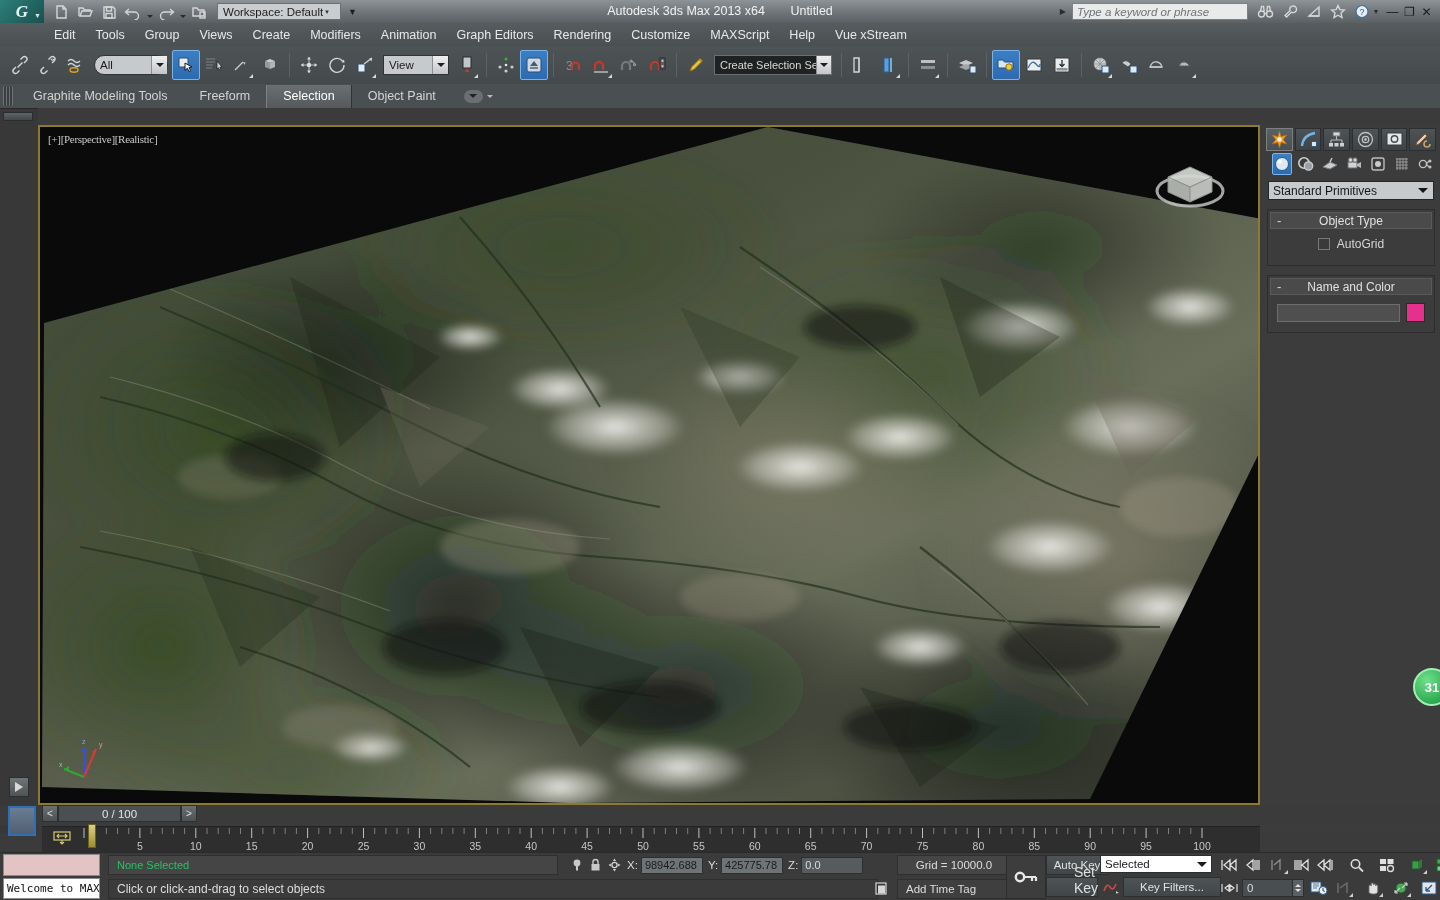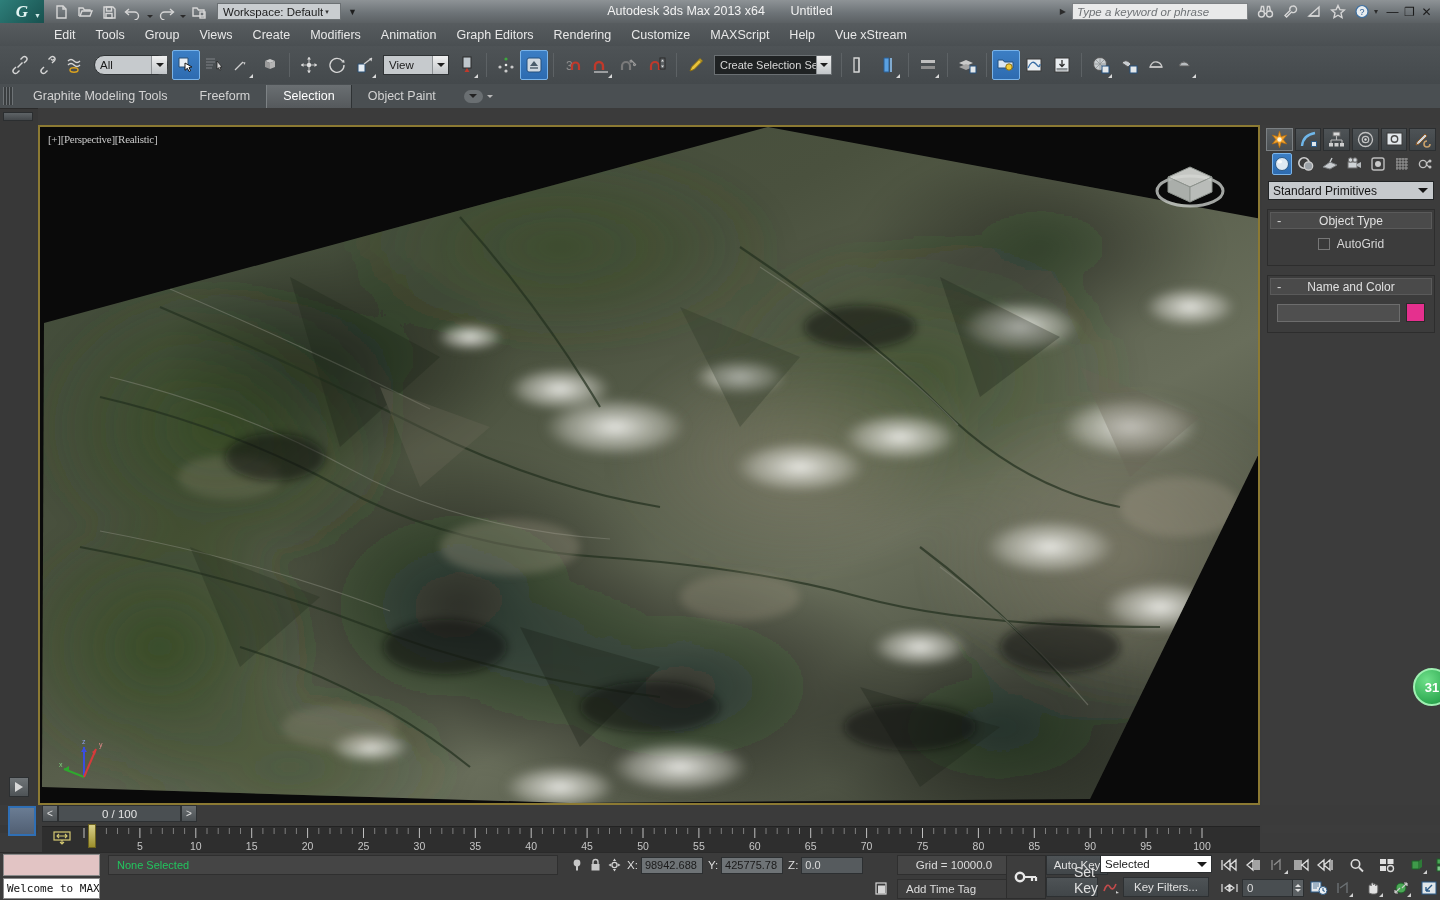--- a/index.html
+++ b/index.html
@@ -290,21 +290,21 @@
     display:flex;align-items:flex-end;justify-content:center; font-size:14px; color:#e0e0e0;padding-left:28px;
   }
   .selcombo {
     position: absolute; left: 1100px; top: 2px; width: 112px; height: 18px;
     background:#ffffff; border:1px solid #2c2f31; display:flex;align-items:center;
     padding-left:4px; font-size:11.5px; color:#1a1a1a;
   }
   .selcombo .ar { margin-left:auto;margin-right:4px;border-left:5px solid transparent;
     border-right:5px solid transparent;border-top:5px solid #1a1a1a;}
   .keyfilters {
-    position: absolute; left: 1123px; top: 24px; width: 86px; height: 20px;
+    position: absolute; left: 1123px; top: 24px; width: 98px; height: 20px;
     background: linear-gradient(#4e5356,#414649); border:1px solid #2d3032;
     display:flex;align-items:center;justify-content:center; font-size:11.5px; color:#e0e0e0;
   }
   .curvebtn { position:absolute; left:1100px; top:24px; width:22px; height:20px;
     display:flex;align-items:center;justify-content:center;}
   .navrow1 { position:absolute; left:1218px; top:2px; height:20px; display:flex; align-items:center; gap:1px;}
   .navrow2 { position:absolute; left:1218px; top:25px; height:20px; display:flex; align-items:center; gap:1px;}
   .nbtn { width: 23px; height: 20px; display:flex;align-items:center;justify-content:center; position:relative;}
   .nbtn .fo { position:absolute; right:1px; bottom:1px; width:0;height:0;
     border-left:4px solid transparent;border-bottom:4px solid #d0d0d0;}
@@ -1119,20 +1119,23 @@
 
   <div class="statusarea">
     <div class="mx-listener"></div>
     <div class="mx-prompt">
       <span>Welcome to MAXS</span>
     </div>
 
     <div class="sel-status">
       <span>None Selected</span>
     </div>
+    <div class="hint-status">
+      <span>Click or click-and-drag to select objects</span>
+    </div>
 
     <div class="coord-row">
       <span style="display:flex;align-items:center;">
         <svg width="14" height="16" viewBox="0 0 14 16">
             <circle cx="7" cy="6" r="3.4" fill="#c9c9c9"></circle>
             <rect x="6" y="8.5" width="2" height="5" fill="#c9c9c9"></rect>
           </svg>
       </span>
       <span style="display:flex;align-items:center;">
         <svg width="13" height="16" viewBox="0 0 13 16">

